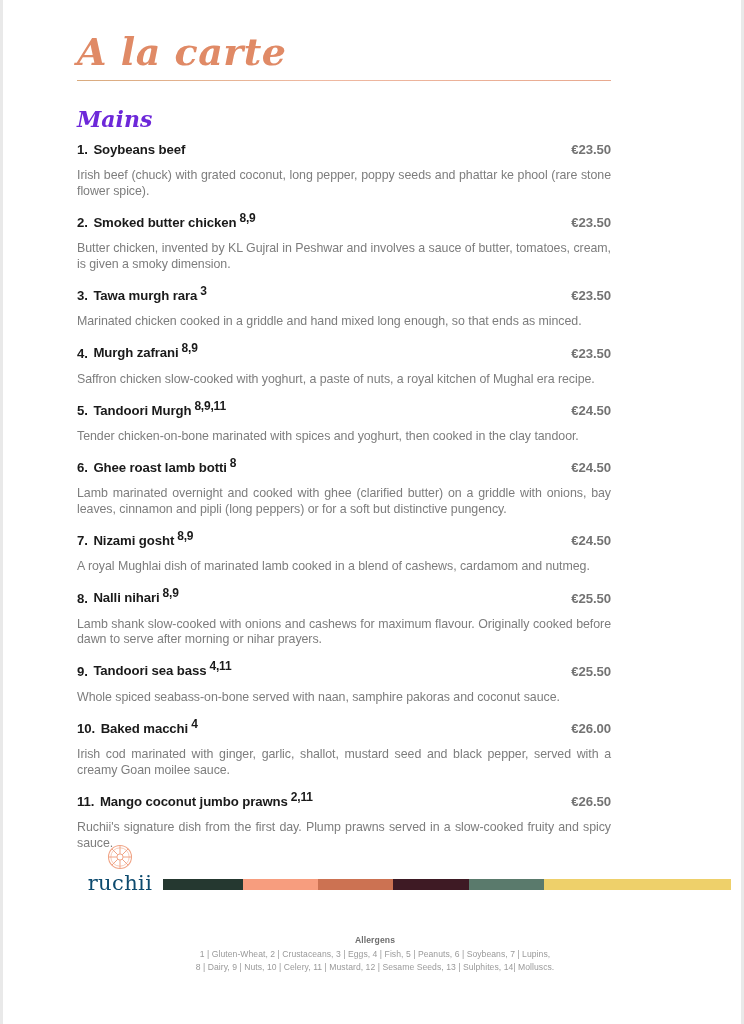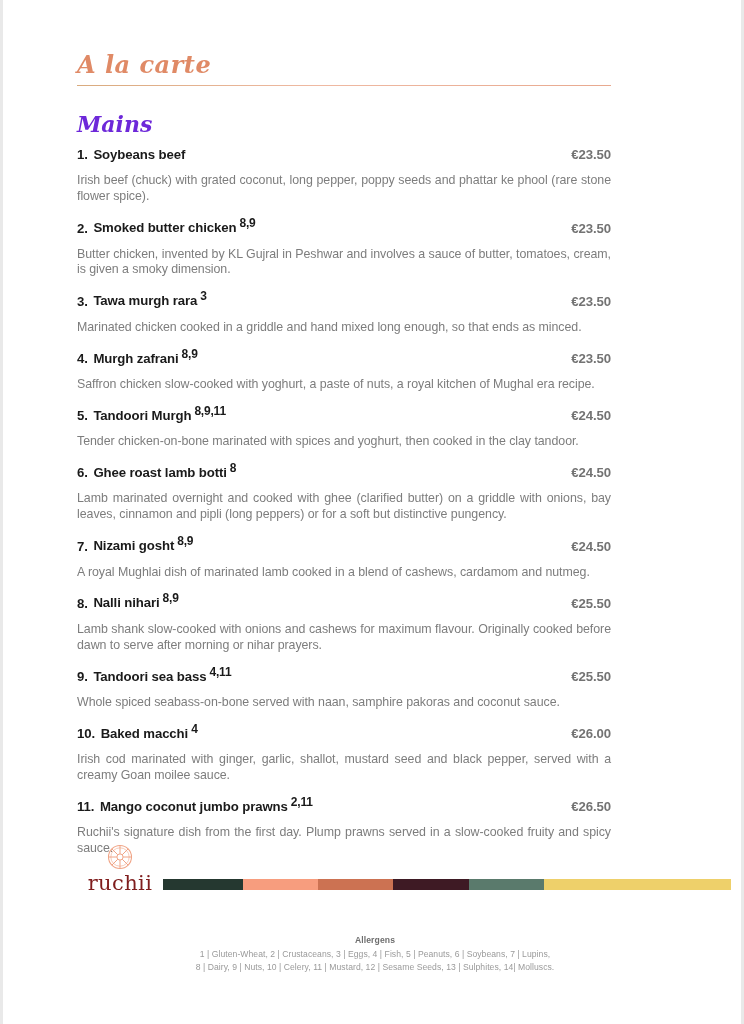--- a/index.html
+++ b/index.html
@@ -31,25 +31,25 @@
     left: 74px;
     top: 0;
     width: 534px;
   }
 
   
   .title {
     font-family: "DejaVu Serif", serif;
     font-style: italic;
     font-weight: 700;
-    font-size: 24px;
+    font-size: 38px;
     color: #e08a66;
     letter-spacing: 0.5px;
     margin: 0;
-    padding-top: 52px;
+    padding-top: 32px;
     line-height: 1.05;
   }
   .title-rule {
     margin-top: 8px;
     height: 1px;
     width: 534px;
     background: linear-gradient(to right, #d9ab7e 0%, #efb9a2 45%, #e8a98f 100%);
   }
 
   
@@ -128,21 +128,21 @@
     width: 86px;
     text-align: center;
   }
   .brand-mark {
     display: block;
     margin: 0 auto;
   }
   .brand-word {
     font-family: "DejaVu Serif", serif;
     font-size: 21px;
-    color: #7f1d1d;
+    color: #0c4a6e;
     letter-spacing: 0.4px;
     line-height: 1;
     margin-top: 1px;
   }
 
   .color-bar {
     position: absolute;
     left: 160px;
     top: 37px;
     width: 568px;

